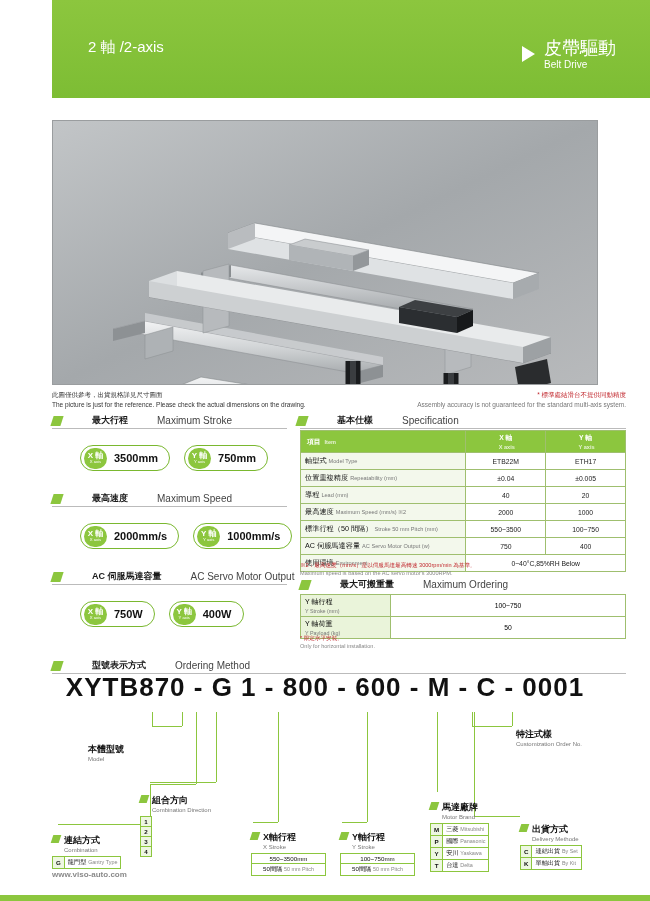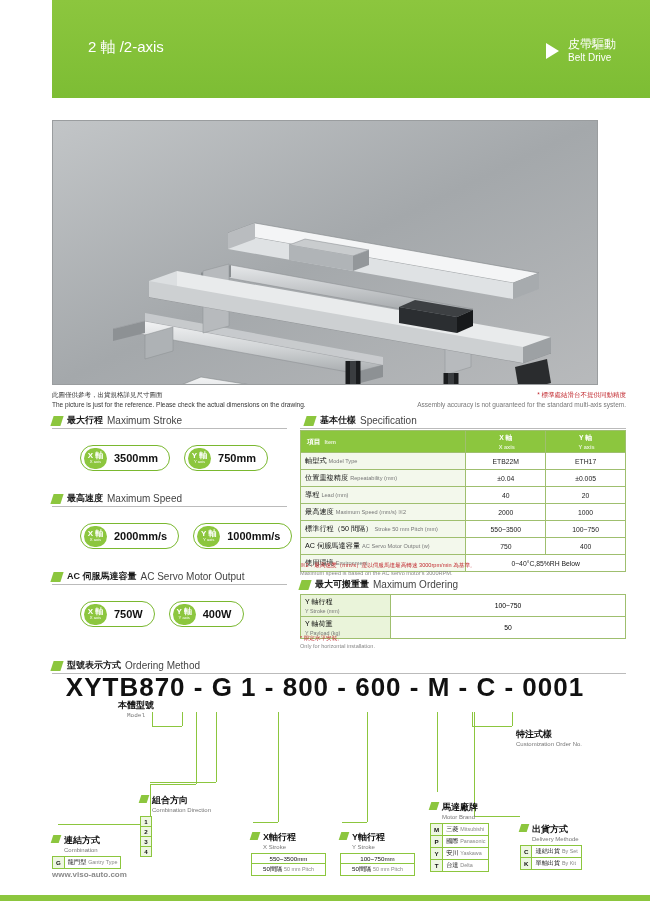--- a/index.html
+++ b/index.html
@@ -35,21 +35,21 @@
     position: absolute; right: 34px; top: 38px;
     display: flex; align-items: center;
   }
   .drive-arrow {
     width: 0; height: 0;
     border-left: 13px solid #ffffff;
     border-top: 8px solid transparent;
     border-bottom: 8px solid transparent;
     margin-right: 9px;
   }
-  .drive-cn { font-size: 12px; color: #ffffff; line-height: 1.15; }
+  .drive-cn { font-size: 18px; color: #ffffff; line-height: 1.15; }
   .drive-en { font-size: 10px; color: #ffffff; line-height: 1.15; }
 
   
   .photo-wrap {
     position: absolute; left: 52px; top: 120px;
     width: 546px; height: 265px;
     background: linear-gradient(135deg,#b9bcbe 0%, #9fa3a6 45%, #b5b8ba 100%);
     border: 1px solid #9a9d9f;
     overflow: hidden;
   }
@@ -63,20 +63,21 @@
     position: absolute; right: 24px; top: 390px; font-size: 6.5px; color: #c1272d;
     text-align: right; line-height: 1.5;
   }
   .cap-right .en { color:#777; }
 
   
   .sec-head {
     position: absolute;
     display: flex; align-items: center;
     height: 13px;
+    gap: 25px;
   }
   .sec-head .tag {
     width: 10px; height: 10px; background: #8cc63e; margin-right: 5px;
     transform: skewX(-18deg);
   }
   .sec-head .cn { font-size: 9px; font-weight: bold; color: #1a1a1a; }
   .sec-head .en { font-size: 10px; color: #444; margin-left: 4px; }
   .sec-rule {
     position: absolute; height: 1px; background: #bbb;
   }
@@ -336,21 +337,21 @@
   </div>
   <div class="pill">
     <div class="axis">
       <div class="a1">Y 軸</div>
       <div class="a2">Y axis</div>
     </div>
     <div class="val">400W</div>
   </div>
 </div>
 
-<div class="sec-head" style="left:292px; top:414px;padding-left:13px;">
+<div class="sec-head" style="left:284px; top:414px;padding-left:13px;">
   <span class="tag"></span>
   <span class="cn">基本仕樣</span>
   <span class="en">Specification</span>
 </div>
 <div class="sec-rule" style="left:300px; top:428px; width:326px;"></div>
 
 <table class="spec-table">
   <tbody>
       <tr class="hdr">
     <td class="left">
@@ -459,21 +460,21 @@
 <div class="leader" style="left:437px; top:712px; height:80px;"></div>
 <div class="leaderh" style="left:437px; top:792px; width:0px;"></div>
 
 <div class="leader" style="left:474px; top:712px; height:104px;"></div>
 <div class="leaderh" style="left:474px; top:816px; width:46px;"></div>
 
 <div class="leader" style="left:472px; top:712px; height:14px;"></div>
 <div class="leaderh" style="left:472px; top:726px; width:40px;"></div>
 <div class="leader" style="left:512px; top:712px; height:14px;"></div>
 
-<div class="ob" style="left:88px; top:699px; text-align:center; width:96px;font-family:Liberation Mono, monospace;">
+<div class="ob" style="left:88px; top:743px; text-align:left; width:96px;">
   <div class="t-cn">本體型號</div>
   <div class="t-en">Model</div>
 </div>
 
 <div class="ob" style="left:516px; top:728px;">
   <div class="t-cn">特注式樣</div>
   <div class="t-en">Customization Order No.</div>
 </div>
 
 <div class="ob" style="left:140px; top:789px;">

